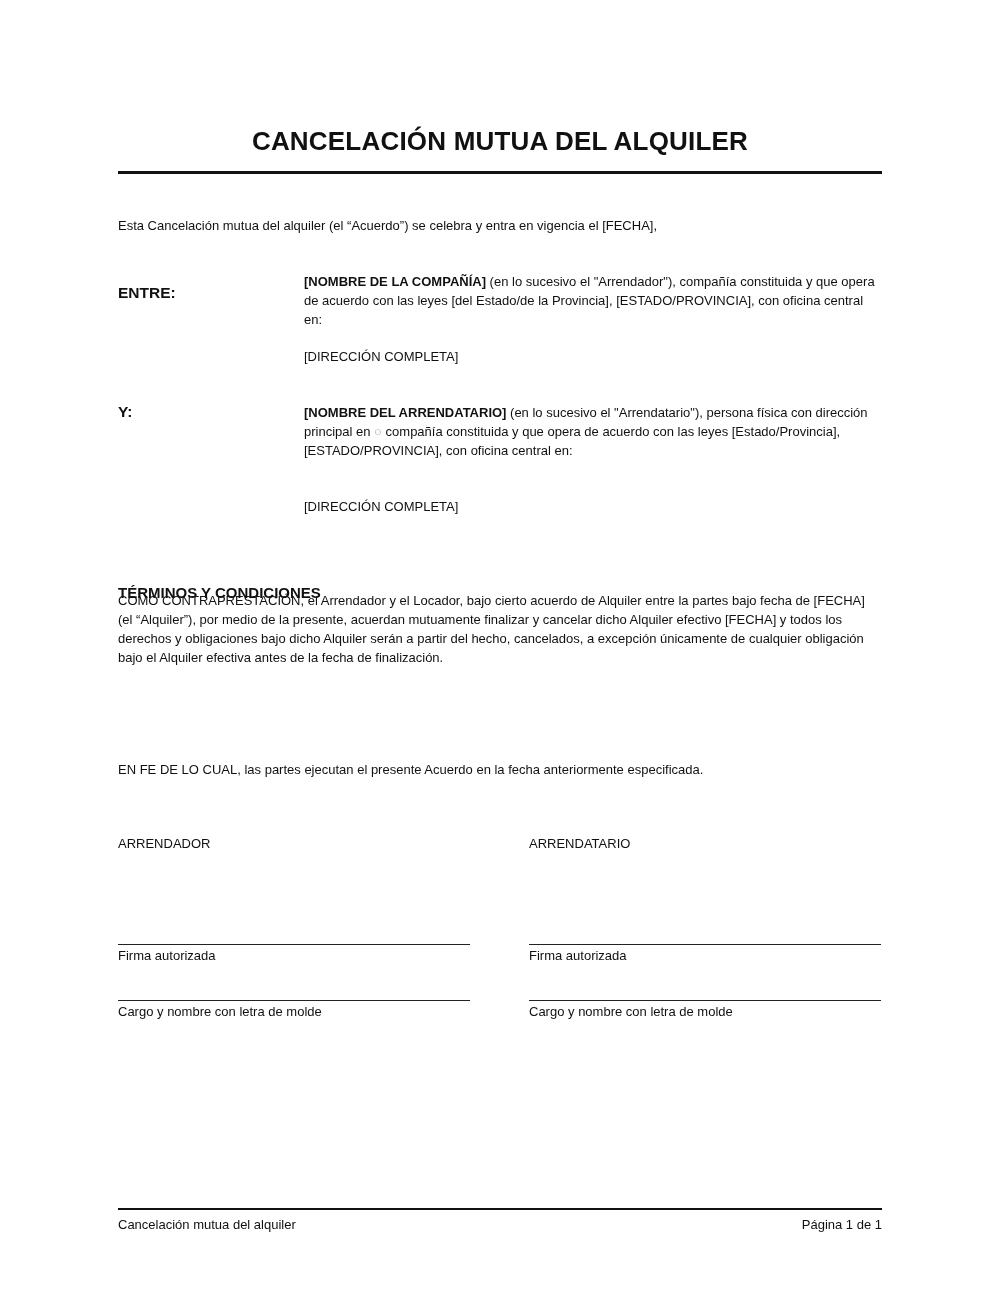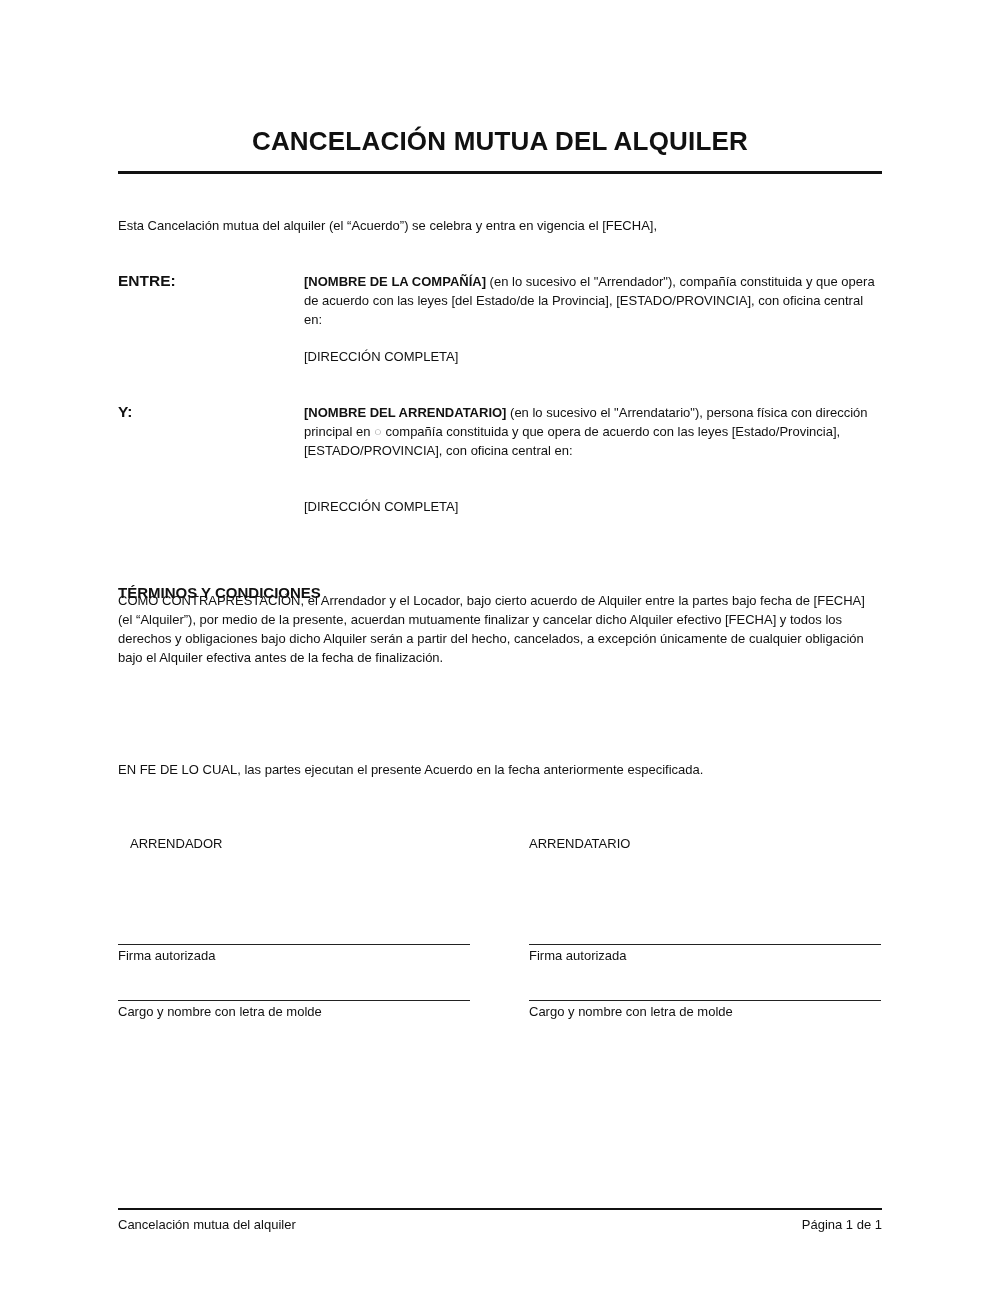--- a/index.html
+++ b/index.html
@@ -27,34 +27,34 @@
 </head>
 <body>
 
 <div class="page">
 
   <div class="title">CANCELACIÓN MUTUA DEL ALQUILER</div>
   <div class="title-rule"></div>
 
   <div class="abs p intro">Esta Cancelación mutua del alquiler (el “Acuerdo”) se celebra y entra en vigencia el [FECHA],</div>
 
-  <div class="abs party-label" style="top:272px;">ENTRE:</div>
+  <div class="abs party-label" style="top:284px;">ENTRE:</div>
   <div class="abs p party-text" style="top:272px;"><b>[NOMBRE DE LA COMPAÑÍA]</b><span> (en lo sucesivo el "Arrendador"), compañía constituida y que opera de acuerdo con las leyes [del Estado/de la Provincia], [ESTADO/PROVINCIA], con oficina central en:</span></div>
   <div class="abs p party-text" style="top:347px;">[DIRECCIÓN COMPLETA]</div>
 
   <div class="abs party-label" style="top:403px;">Y:</div>
   <div class="abs p party-text" style="top:403px;"><b>[NOMBRE DEL ARRENDATARIO]</b><span> (en lo sucesivo el "Arrendatario"), persona física con dirección principal en </span><span class="circle">○</span><span> compañía constituida y que opera de acuerdo con las leyes [Estado/Provincia], [ESTADO/PROVINCIA], con oficina central en:</span></div>
   <div class="abs p party-text" style="top:497px;">[DIRECCIÓN COMPLETA]</div>
 
   <div class="abs heading">TÉRMINOS Y CONDICIONES</div>
   <div class="abs p terms">COMO CONTRAPRESTACIÓN, el Arrendador y el Locador, bajo cierto acuerdo de Alquiler entre la partes bajo fecha de [FECHA] (el “Alquiler”), por medio de la presente, acuerdan mutuamente finalizar y cancelar dicho Alquiler efectivo [FECHA] y todos los derechos y obligaciones bajo dicho Alquiler serán a partir del hecho, cancelados, a excepción únicamente de cualquier obligación bajo el Alquiler efectiva antes de la fecha de finalización.</div>
   <div class="abs p" style="left:0; top:760px; width:764px;">EN FE DE LO CUAL, las partes ejecutan el presente Acuerdo en la fecha anteriormente especificada.</div>
 
   <div class="sig-col" style="left:0; top:834px; height:200px;">
-    <div class="abs p" style="top:0; left:0;margin-left:12px;">ARRENDADOR</div>
+    <div class="abs p" style="top:0; left:0;">ARRENDADOR</div>
     <div class="sig-line" style="top:110px;"></div>
     <div class="abs p" style="top:112px; left:0;">Firma autorizada</div>
     <div class="sig-line" style="top:166px;"></div>
     <div class="abs p" style="top:168px; left:0;">Cargo y nombre con letra de molde</div>
   </div>
 
   <div class="sig-col" style="left:411px; top:834px; height:200px;">
     <div class="abs p" style="top:0; left:0;text-align:center;">ARRENDATARIO</div>
     <div class="sig-line" style="top:110px;"></div>
     <div class="abs p" style="top:112px; left:0;">Firma autorizada</div>

